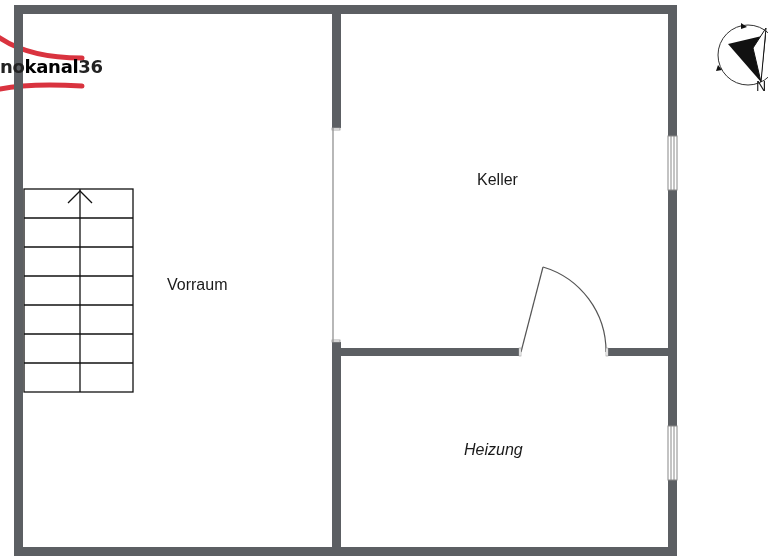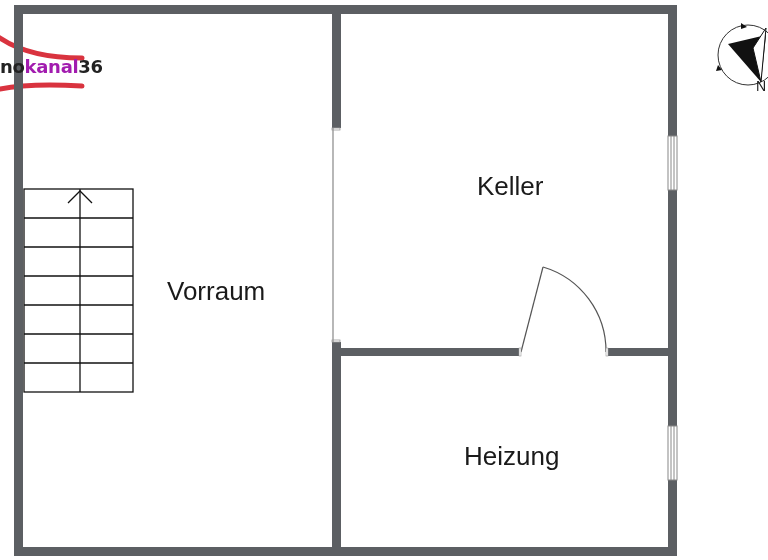--- a/index.html
+++ b/index.html
@@ -1,20 +1,20 @@
 <!DOCTYPE html>
 <html><head>
 <meta charset="utf-8">
 <style>
   html, body { margin: 0; padding: 0; background: #ffffff; }
   body { width: 768px; height: 560px; position: relative; overflow: hidden; font-family: "Liberation Sans", sans-serif; }
   .plan { position: absolute; left: 0; top: 0; }
-  .room-label { position: absolute; font-family: "Liberation Sans", sans-serif; font-size: 26px; color: #1a1a1a; white-space: nowrap; }
+  .room-label { position: absolute; font-family: "Liberation Sans", sans-serif; font-size: 16px; color: #1a1a1a; white-space: nowrap; }
   .logo { position: absolute; left: 0; top: 56px; font-family: "DejaVu Sans", sans-serif; font-weight: bold; font-size: 18px; white-space: nowrap; letter-spacing: -0.3px; }
-  .logo .blue { color: #a21caf; }
+  .logo .blue { color: #000000; }
   .logo .dark { color: #222222; }
 </style>
 </head>
 <body>
 
 <svg class="plan" width="768" height="560" viewBox="0 0 768 560" xmlns="http://www.w3.org/2000/svg">
 
   <g>
     <path d="M0,38 Q30,58 82,58" stroke="#d9333f" stroke-width="5" fill="none" stroke-linecap="round"></path>
     <path d="M0,89 Q30,83 82,86" stroke="#d9333f" stroke-width="5" fill="none" stroke-linecap="round"></path>
@@ -81,14 +81,14 @@
     <polygon points="753,48 766,28 761,82" fill="#fff" stroke="#111" stroke-width="1"></polygon>
     <polygon points="741,23 747,27 741,29" fill="#111"></polygon>
     <polygon points="718,65 722,70 716,71" fill="#111"></polygon>
   </g>
 </svg>
 
 <div class="logo"><span class="dark">n</span><span class="dark">o</span><span class="blue">kanal</span><span class="dark">36</span></div>
 
 <div class="room-label" style="left:167px; top:276px;">Vorraum</div>
 <div class="room-label" style="left:477px; top:171px;">Keller</div>
-<div class="room-label" style="left:464px; top:441px;">Heizung</div>
+<div class="room-label" style="left:464px; top:441px;font-style:italic;">Heizung</div>
 <div class="room-label" style="left:756px; top:78px; font-size:14px;">N</div>
 
 </body></html>

